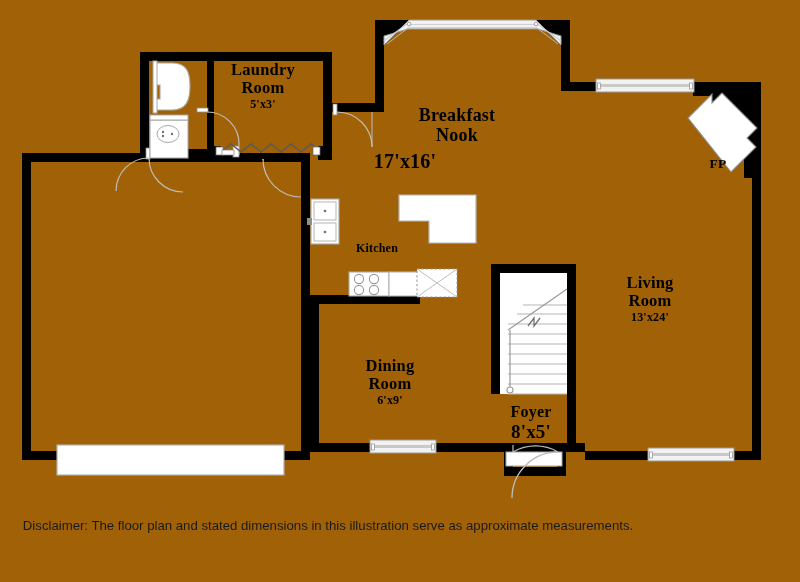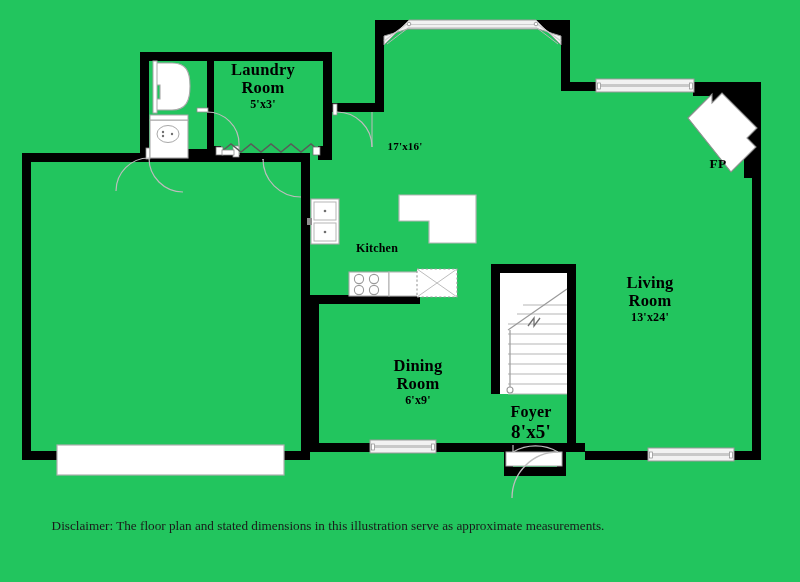--- a/index.html
+++ b/index.html
@@ -11,21 +11,21 @@
     width: 800px;
     height: 582px;
     font-family: "Liberation Serif", serif;
     position: relative;
     overflow: hidden;
   }
   #floorplan-root {
     position: relative;
     width: 800px;
     height: 582px;
-    background: #22c55e;
+    background: #a16207;
   }
   #plan-svg {
     position: absolute;
     left: 0;
     top: 0;
   }
   .room-label {
     position: absolute;
     text-align: center;
     font-family: "Liberation Serif", serif;
@@ -41,21 +41,21 @@
   }
   .rl-big { font-size: 16.5px; }
   .rl-dim { font-size: 12px; }
   .rl-fp { font-size: 13px; margin-top: 38px; }
   #disclaimer {
     position: absolute;
     left: 0;
     top: 516px;
     width: 656px;
     text-align: center;
-    font-family: Liberation Serif, serif;
+    font-family: Liberation Sans, sans-serif;
     font-size: 13.2px;
     color: #1a1a1a;
     line-height: 1.45;
   }
   #disclaimer .dline { display: block; }
 </style>
 </head>
 <body>
 
 <div id="floorplan-root">
@@ -291,26 +291,30 @@
     </g>
 
   </svg>
 
   <div class="room-label rl-big" style="left:263px; top:86px;">
     <span class="ln">Laundry</span>
     <span class="ln">Room</span>
     <span class="ln rl-dim">5'x3'</span>
   </div>
 
-  <div class="room-label rl-dim" style="left:405px; top:146px; font-size:11px;">17'x16'</div>
+  <div class="room-label rl-big" style="left:457px; top:125px; font-size:18px;">
+    <span class="ln">Breakfast</span>
+    <span class="ln">Nook</span>
+  </div>
+  <div class="room-label rl-dim" style="left:405px; top:161px; font-size:20px;">17'x16'</div>
 
   <div class="room-label rl-big" style="left:377px; top:249px; font-size:12px;">Kitchen</div>
 
 
-  <div class="room-label rl-big" style="left:390px; top:382px; font-size:16.5px;margin-left:28px;">
+  <div class="room-label rl-big" style="left:390px; top:382px; font-size:16.5px;">
     <span class="ln">Dining</span>
     <span class="ln">Room</span>
     <span class="ln rl-dim">6'x9'</span>
   </div>
 
   <div class="room-label rl-big" style="left:650px; top:267px; font-size:16.5px;margin-top:32px;">
     <span class="ln">Living</span>
     <span class="ln">Room</span>
     <span class="ln rl-dim">13'x24'</span>
   </div>

